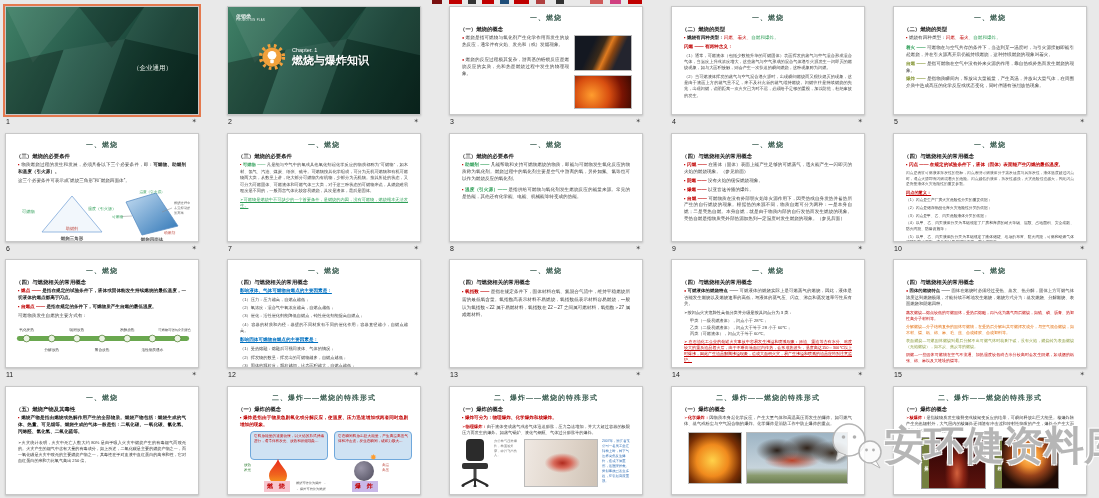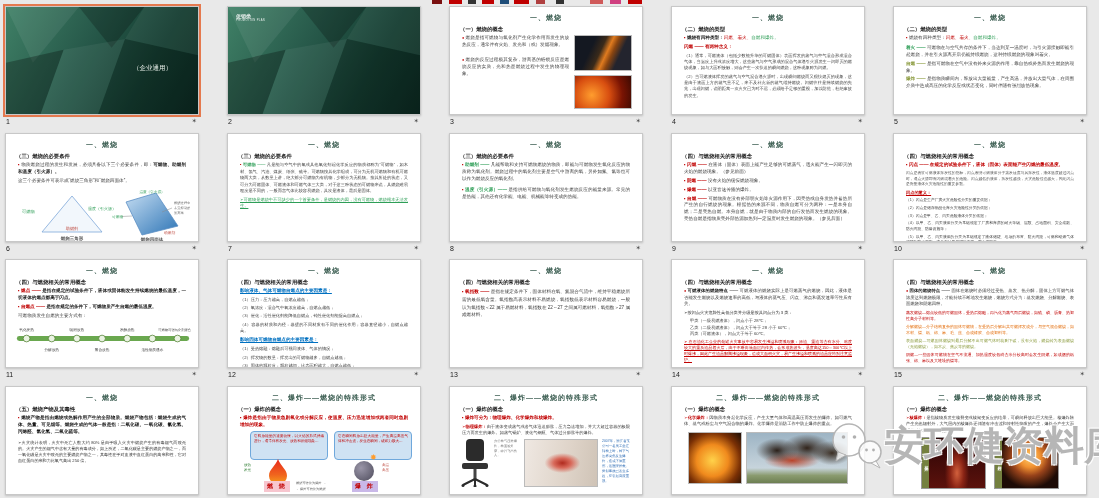--- a/index.html
+++ b/index.html
@@ -89,20 +89,32 @@
     <i class="f f1"></i>
       <i class="f f2"></i>
       <i class="f f3"></i>
       <i class="f f4"></i>
       <i class="f f5"></i>
       <i class="f f6"></i>
     <div style="position:absolute;left:8px;top:6px;color:rgba(255,255,255,.88)">
       <div style="font-size:5px;font-weight:bold">促销类</div>
       <div style="font-size:2.6px;letter-spacing:.4px">PROMOTION PLAN</div>
     </div>
+    <div style="position:absolute;left:30px;top:36px;display:flex;align-items:center">
+      <svg width="28" height="28" viewBox="0 0 32 32">
+        <circle cx="16" cy="16" r="13" fill="none" stroke="#f2a13c" stroke-width="4" stroke-dasharray="3 4"></circle>
+        <circle cx="16" cy="16" r="11" fill="#f2a13c"></circle>
+        <circle cx="16" cy="14" r="5" fill="#fff"></circle>
+        <rect x="14" y="19" width="4" height="4" rx="1" fill="#fff"></rect>
+      </svg>
+      <div style="margin-left:6px;color:#fff">
+        <div style="font-size:5.5px">Chapter. 1</div>
+        <div style="font-size:11px;font-weight:bold;text-shadow:1px 1px 1px rgba(0,0,0,.4)">燃烧与爆炸知识</div>
+      </div>
+    </div>
   </div>
   <div class="snum">2</div>
   <div class="star">✶</div>
 </div>
 
 <div class="cell" style="left:449px;top:6px">
   <div class="thumb">
     <div class="sheading">一、燃烧</div>
     <div class="ssub">（一）燃烧的概念</div>
     <div style="display:flex;gap:5px;margin:2px 10px 0 12px">

